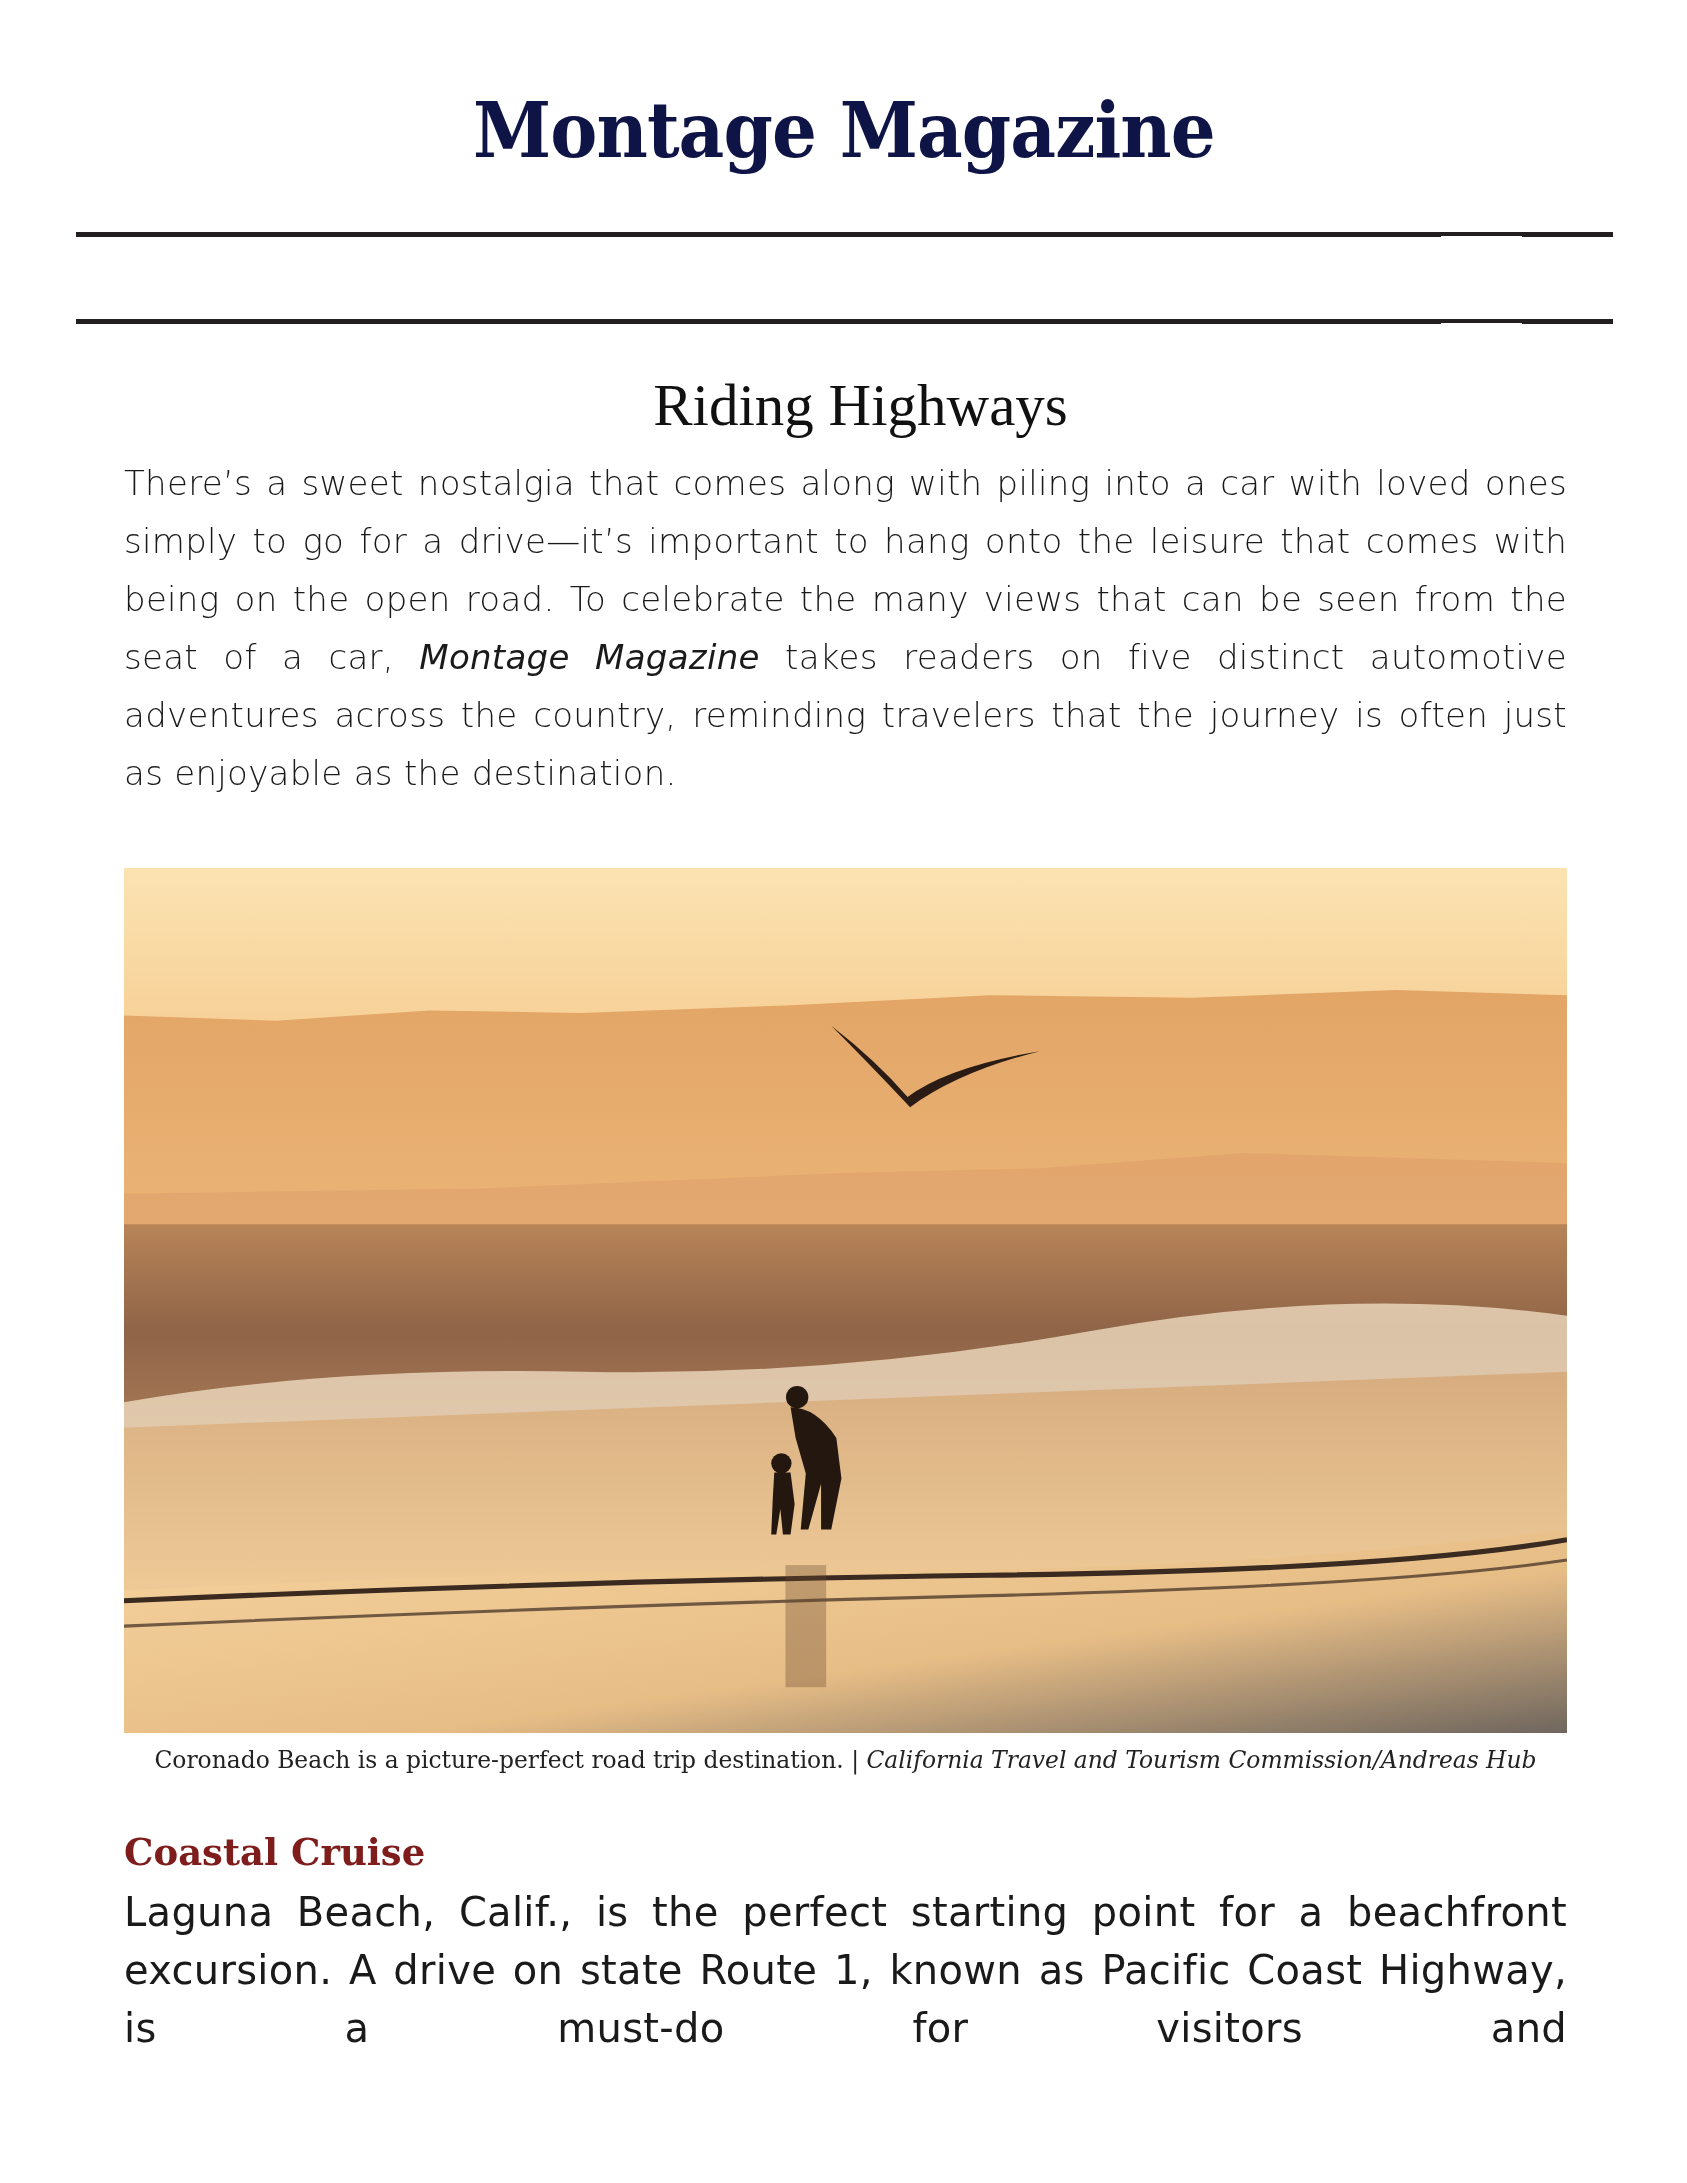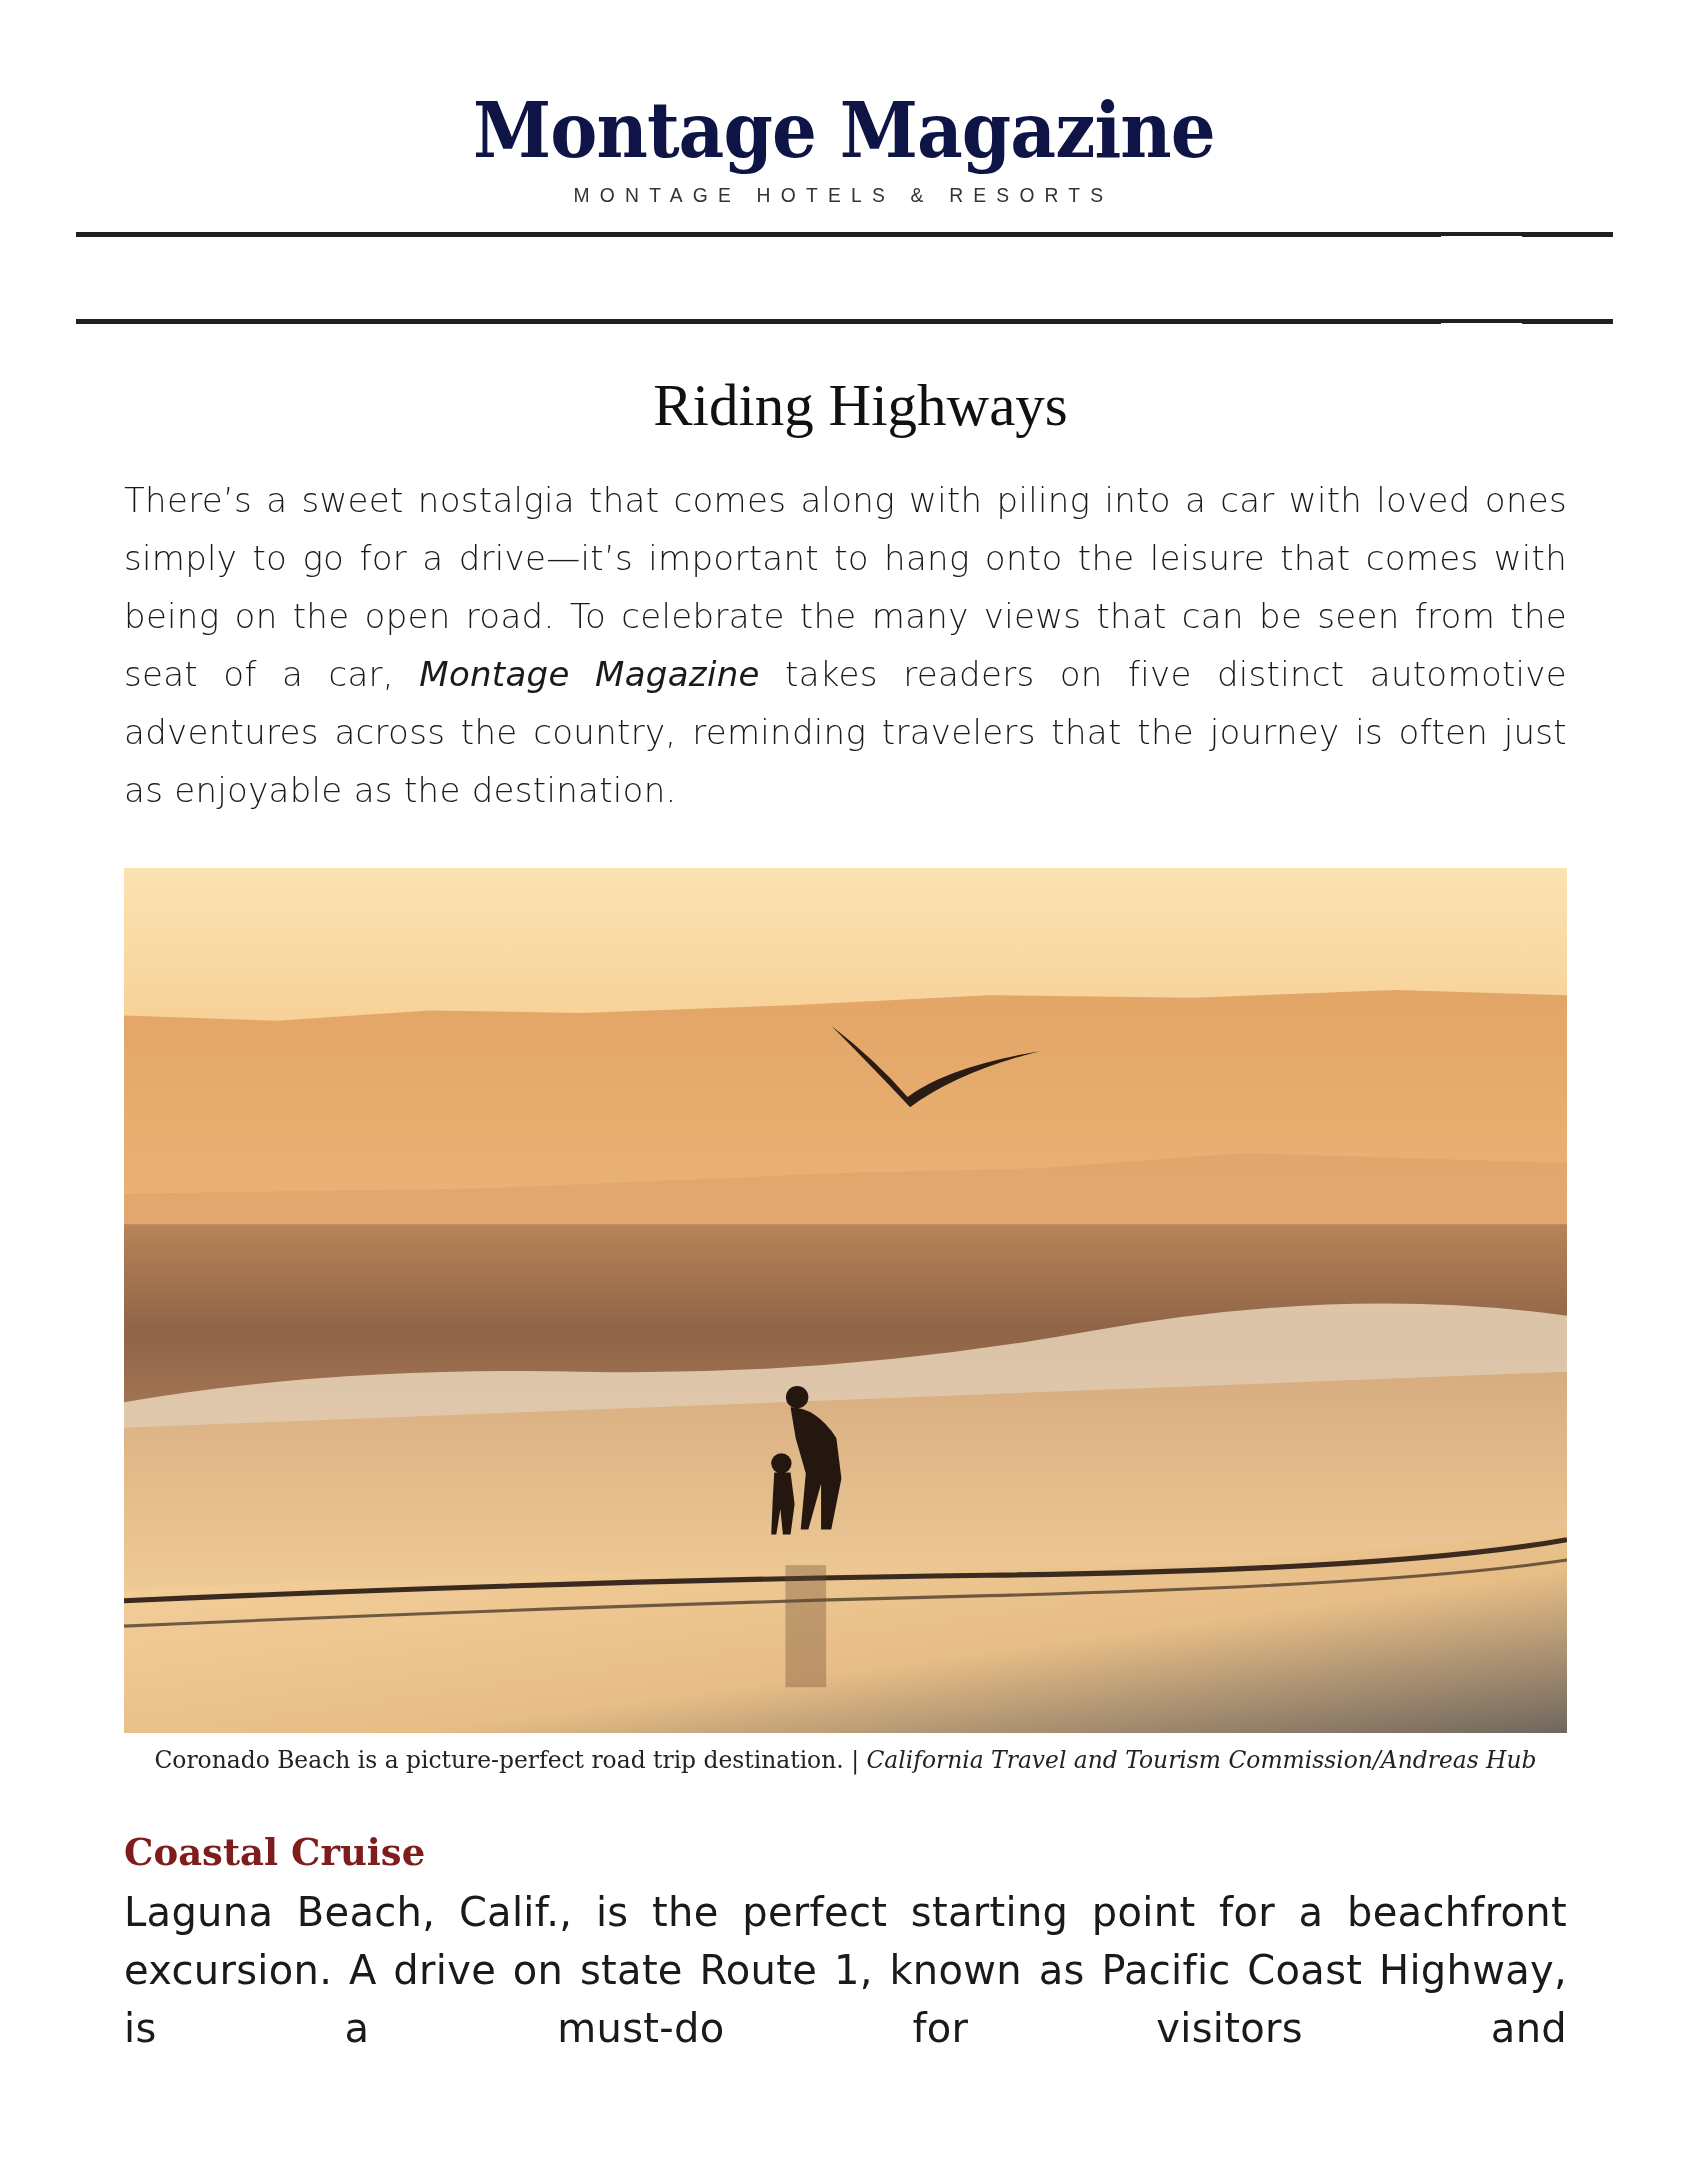--- a/index.html
+++ b/index.html
@@ -25,21 +25,21 @@
   .rule.r1 { top: 232px; }
   .rule.r2 { top: 319px; }
   .rule .notch {
     position: absolute; left: 1365px; top: 4.1px; width: 81px; height: 0.5px; background: #ffffff;
   }
   .article-title {
     position: absolute; left: 0; top: 370px; width: 1687px; text-align: center;
     font-family: "Liberation Serif", serif; font-size: 59px; line-height: 71px; color: #111;
   }
   .intro {
-    position: absolute; left: 124px; top: 471px; width: 1443px;
+    position: absolute; left: 124px; top: 454px; width: 1443px;
     font-family: "DejaVu Sans", sans-serif; font-weight: 300;
     font-size: 34px; line-height: 58px; text-align: justify; color: #1a1a1a;
     letter-spacing: 0.3px;
   }
   .intro em { font-style: italic; }
   .photo {
     position: absolute; left: 124px; top: 868px; width: 1443px; height: 865px; overflow: hidden;
   }
   .photo svg { display: block; width: 100%; height: 100%; }
   .caption {
@@ -55,21 +55,20 @@
     position: absolute; left: 124px; top: 1883px; width: 1443px;
     font-family: "DejaVu Sans", sans-serif; font-size: 40px; line-height: 58px;
     text-align: justify; text-align-last: justify; color: #1a1a1a; letter-spacing: 0.3px;
   }
 </style>
 </head>
 <body>
 
 <header class="masthead">
   <div class="mast-title">Montage Magazine</div>
-  <div class="mast-sub">MONTAGE HOTELS &amp; RESORTS</div>
 </header>
 
 <div class="rule r1">
     <div class="notch"></div>
   </div>
 <div class="rule r2">
     <div class="notch"></div>
   </div>
 
 <h1 class="article-title" style="margin:0;font-weight:normal;padding-left:17px;">Riding Highways</h1>

